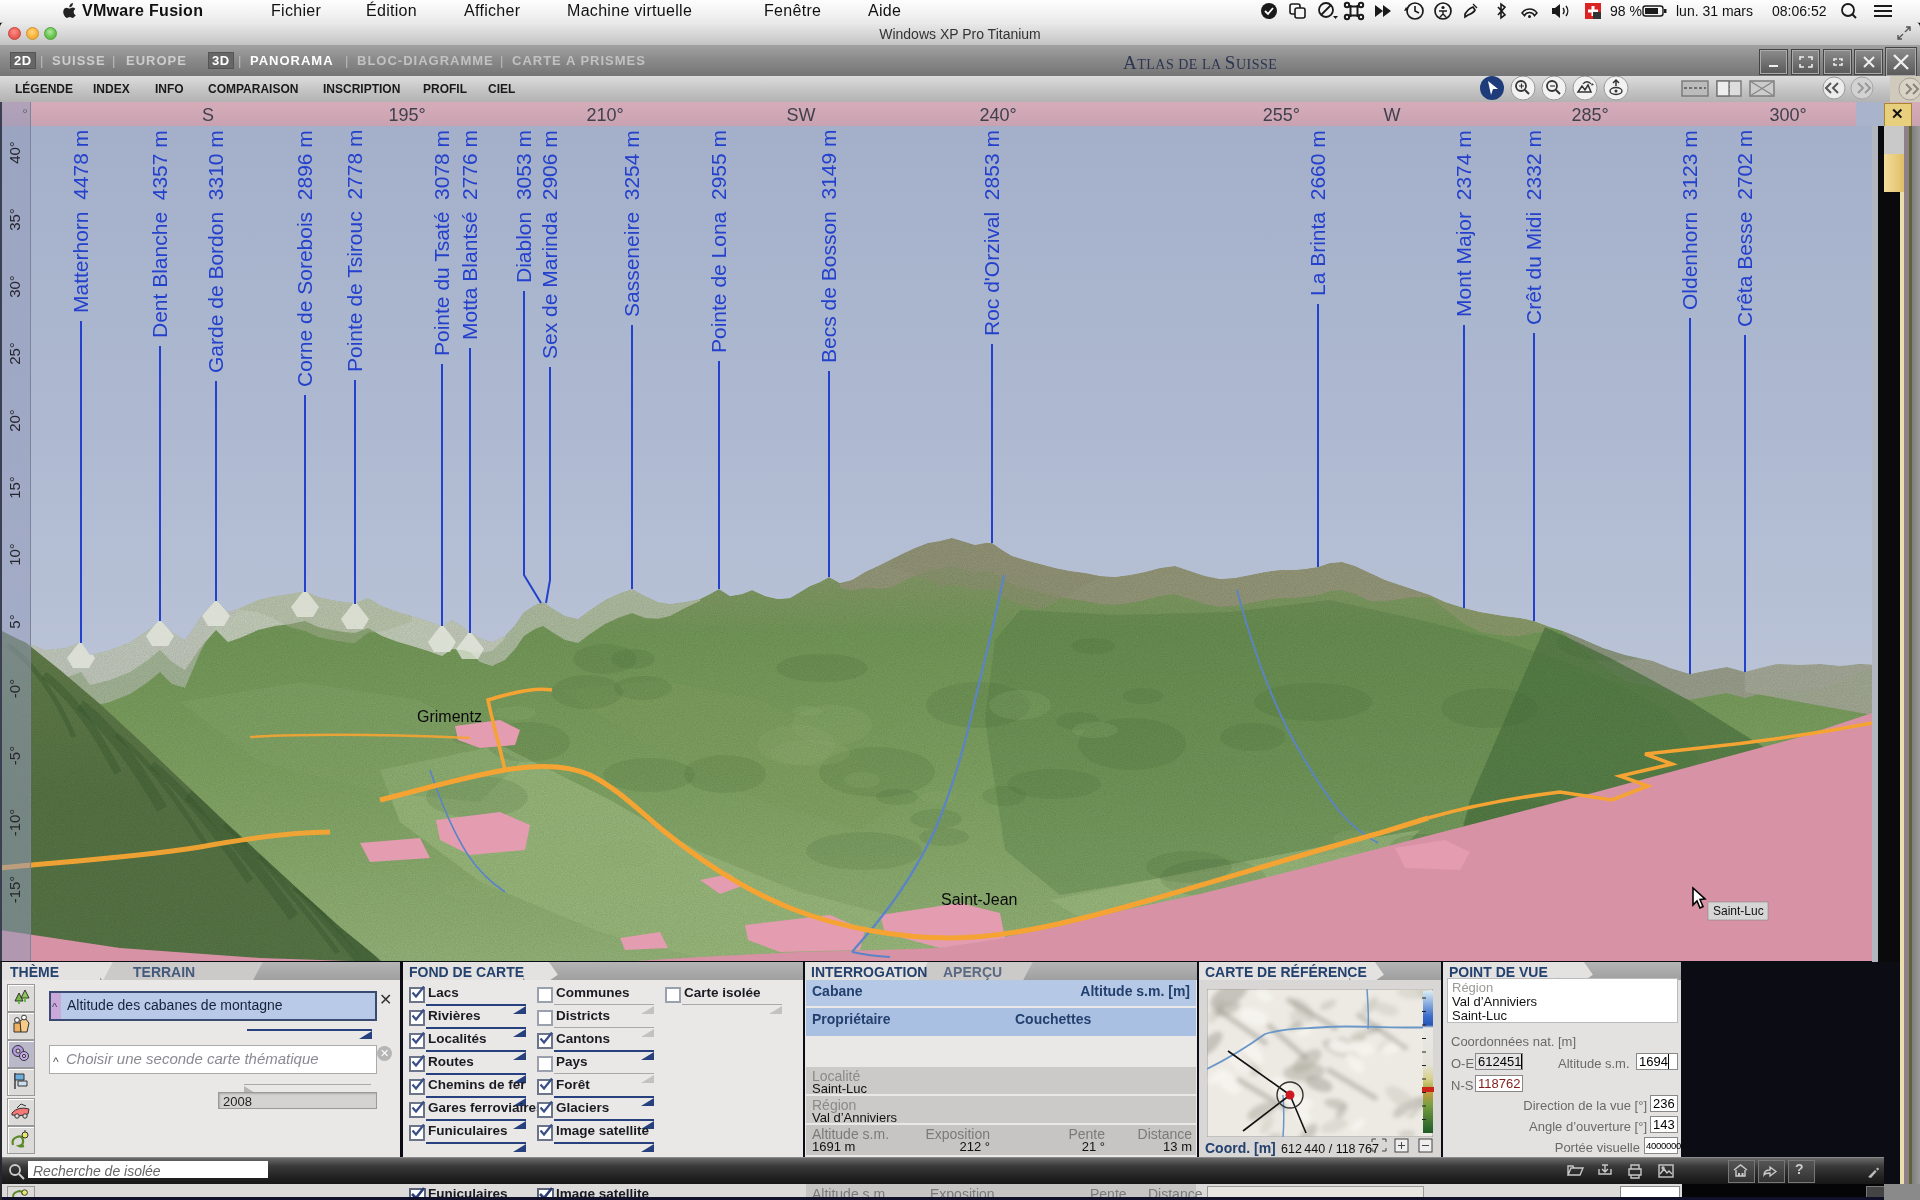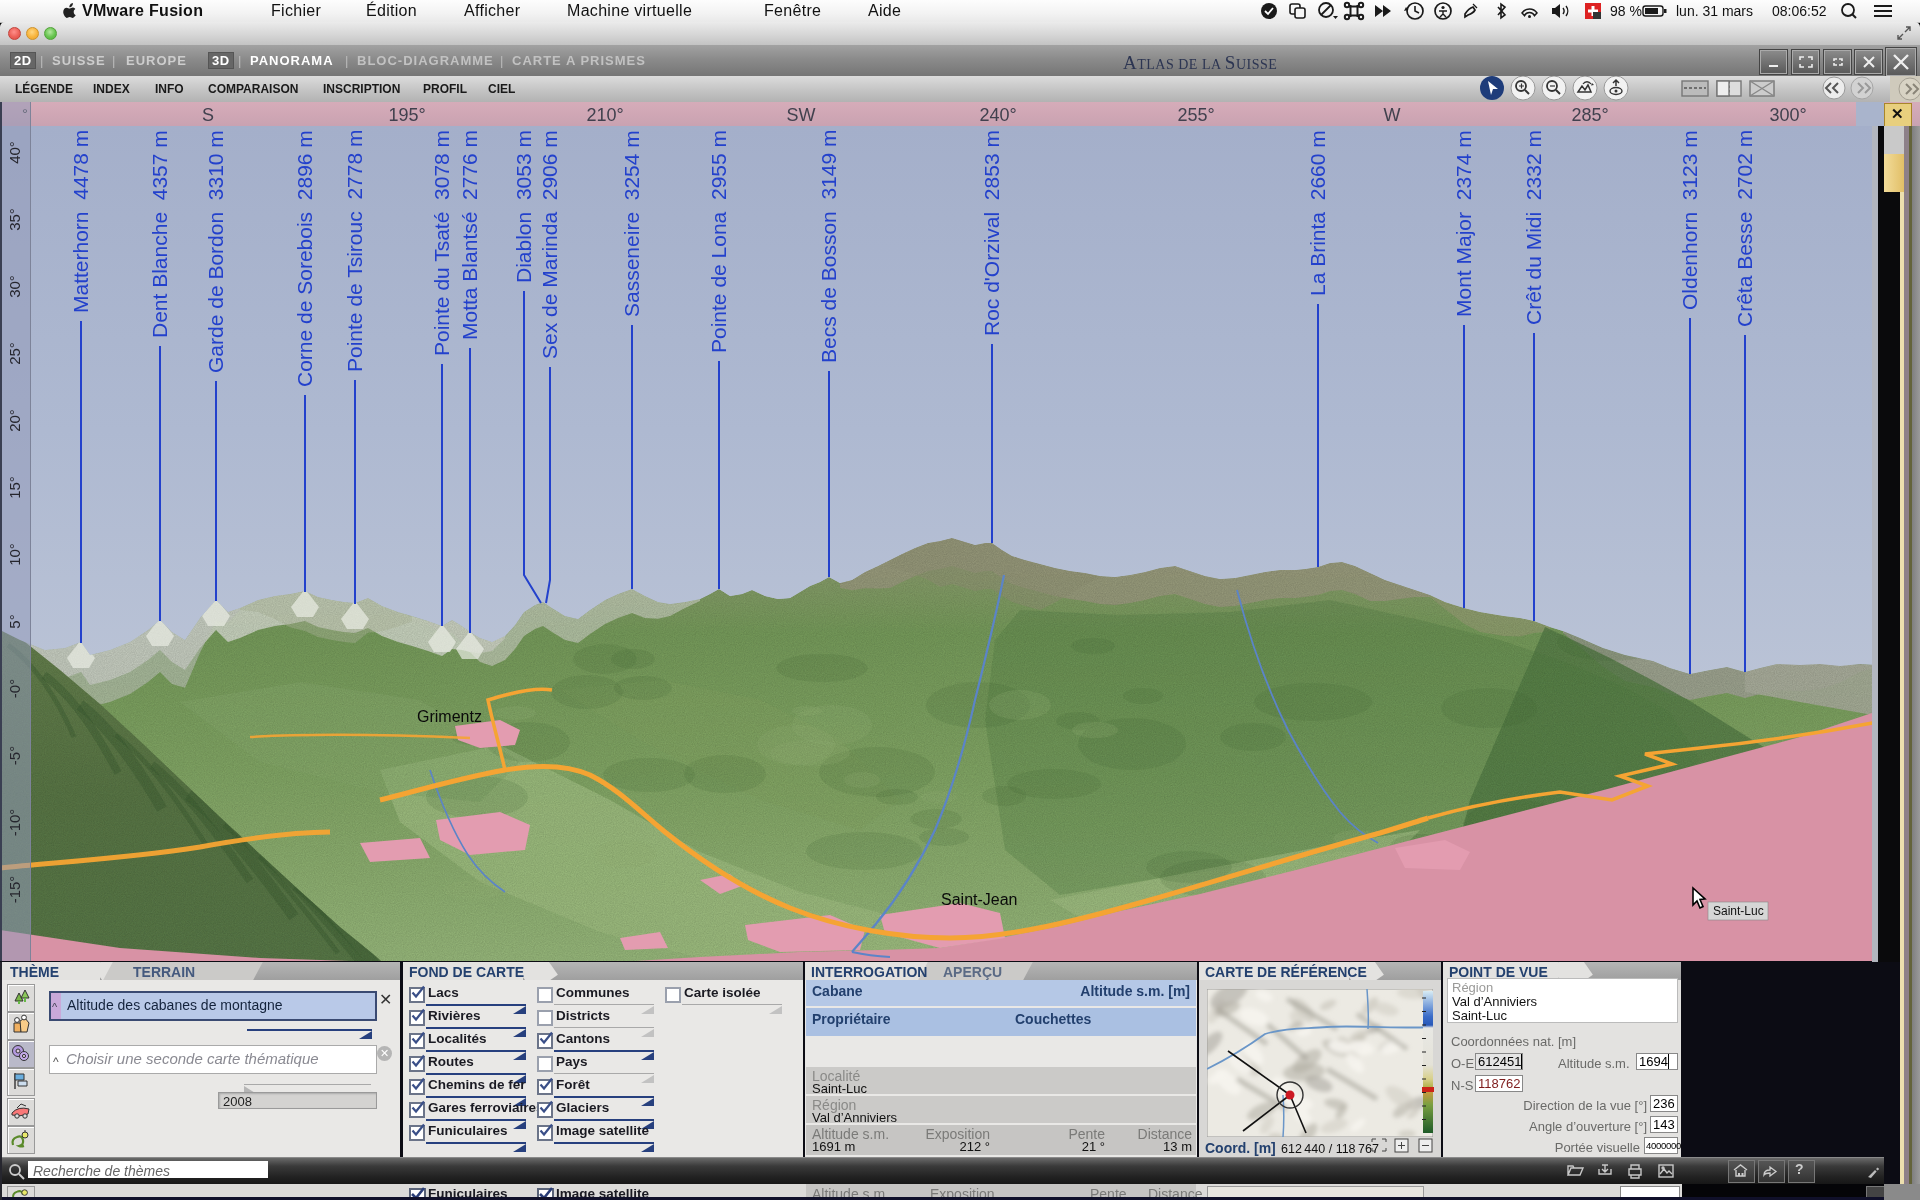--- a/index.html
+++ b/index.html
@@ -65,20 +65,21 @@
     <g stroke="#1a1a1a" stroke-width="2">
         <path d="M634 6h18M634 11h18M634 16h18"></path>
       </g>
   </svg>
 </div>
 
 <div style="position:absolute;left:0;top:22px;width:1920px;height:23px;background:linear-gradient(#ebebeb,#d6d6d6 55%,#c3c3c3);border-bottom:1px solid #8e8e8e;border-radius:5px 5px 0 0;">
   <div style="position:absolute;left:8px;top:5px;width:13px;height:13px;border-radius:50%;background:radial-gradient(circle at 5px 4px,#ff8f8a,#ec6058 55%,#d84b42);border:1px solid #c2443c;box-sizing:border-box;"></div>
   <div style="position:absolute;left:26px;top:5px;width:13px;height:13px;border-radius:50%;background:radial-gradient(circle at 5px 4px,#ffd782,#f8b43c 55%,#e7a22d);border:1px solid #cf9229;box-sizing:border-box;"></div>
   <div style="position:absolute;left:44px;top:5px;width:13px;height:13px;border-radius:50%;background:radial-gradient(circle at 5px 4px,#b5e8a0,#67c44f 55%,#4fb23a);border:1px solid #51a238;box-sizing:border-box;"></div>
+  <div style="position:absolute;left:0;top:4px;width:1920px;text-align:center;font-size:14px;color:#333;">Windows XP Pro Titanium</div>
   <svg width="16" height="16" style="position:absolute;left:1896px;top:3px" viewBox="0 0 16 16">
       <g stroke="#555" stroke-width="1.4" fill="none">
         <path d="M9 7l5-5M10 2h4v4M7 9l-5 5M2 10v4h4"></path>
       </g>
     </svg>
 </div>
 
 <div style="position:absolute;left:0;top:45px;width:1920px;height:31px;background:linear-gradient(#a2a2a2,#8b8b8b 45%,#757575);border-bottom:1px solid #5a5a5a;font-family:'Liberation Sans',sans-serif;">
   <div style="position:absolute;left:10px;top:7px;font-size:13px;font-weight:bold;letter-spacing:.5px;color:#fff;background:#666;border:1px solid #555;padding:0 3px;">2D</div>
   <div style="position:absolute;left:40px;top:8px;font-size:13px;color:#bbb;">|</div>
@@ -173,21 +174,21 @@
       <path d="M436 8l5 5-5 5M443 8l5 5-5 5" stroke="#8a8578" fill="none" stroke-width="2"></path>
   </svg>
 </div>
 
 <div style="position:absolute;left:0;top:102px;width:1920px;height:24px;background:linear-gradient(#d6acb9,#c9a2b1);border-bottom:1px solid #a88a9a;">
     <div style="position:absolute;left:168px;top:3px;width:80px;text-align:center;font-size:18px;color:#41414e;">S</div>
     <div style="position:absolute;left:367px;top:3px;width:80px;text-align:center;font-size:18px;color:#41414e;">195°</div>
     <div style="position:absolute;left:565px;top:3px;width:80px;text-align:center;font-size:18px;color:#41414e;">210°</div>
     <div style="position:absolute;left:761px;top:3px;width:80px;text-align:center;font-size:18px;color:#41414e;">SW</div>
     <div style="position:absolute;left:958px;top:3px;width:80px;text-align:center;font-size:18px;color:#41414e;">240°</div>
-    <div style="position:absolute;left:1156px;top:3px;width:80px;text-align:center;font-size:18px;color:#41414e;">255°</div>
+    <div style="position:absolute;left:1220px;top:3px;width:80px;text-align:right;font-size:18px;color:#41414e;">255°</div>
     <div style="position:absolute;left:1352px;top:3px;width:80px;text-align:center;font-size:18px;color:#41414e;">W</div>
     <div style="position:absolute;left:1550px;top:3px;width:80px;text-align:center;font-size:18px;color:#41414e;">285°</div>
     <div style="position:absolute;left:1748px;top:3px;width:80px;text-align:center;font-size:18px;color:#41414e;">300°</div>
   <div style="position:absolute;left:22px;top:3px;font-size:15px;color:#333;">°</div>
   <div style="position:absolute;left:1856px;top:0;width:28px;height:24px;background:#a9b4cc;"></div>
 </div>
 <svg style="position:absolute;left:0;top:126px" width="1880" height="836" viewBox="0 126 1880 836">
 <defs>
 <linearGradient id="sky" x1="0" y1="126" x2="0" y2="680" gradientUnits="userSpaceOnUse">
  <stop offset="0" stop-color="#a4afca"></stop>
@@ -755,21 +756,21 @@
 <div style="position:absolute;left:1495px;top:1119px;width:152px;text-align:right;font-size:13px;color:#6a6a68;">Angle d’ouverture [°]</div>
 <div style="position:absolute;left:1650px;top:1116px;width:28px;height:17px;background:#fff;border:1px solid #888;box-sizing:border-box;font-size:13px;color:#000;padding-left:2px;">143</div>
 <div style="position:absolute;left:1475px;top:1140px;width:165px;text-align:right;font-size:13px;color:#6a6a68;">Portée visuelle</div>
 <div style="position:absolute;left:1644px;top:1137px;width:34px;height:17px;background:#fff;border:1px solid #888;box-sizing:border-box;font-size:9.5px;line-height:15px;color:#000;padding-left:1px;letter-spacing:-0.3px;">4000000</div>
 <div style="position:absolute;left:0;top:1157px;width:1884px;height:27px;background:linear-gradient(#6a6a6a,#3a3a3a 30%,#222 70%,#161616);border-top:1px solid #8a8a8a;">
 <svg style="position:absolute;left:8px;top:5px" width="18" height="18" viewBox="0 0 18 18">
       <circle cx="7" cy="7" r="5" fill="none" stroke="#ccc" stroke-width="1.8"></circle>
       <path d="M11 11l5 5" stroke="#ccc" stroke-width="2"></path>
     </svg>
 <div style="position:absolute;left:28px;top:3px;width:240px;height:17px;background:#fff;"></div>
-<div style="position:absolute;left:33px;top:5px;font-size:14px;font-style:italic;color:#666;">Recherche de thèmes</div>
+<div style="position:absolute;left:33px;top:5px;font-size:14px;font-style:italic;color:#666;">Recherche de isolée</div>
 <svg style="position:absolute;left:1565px;top:3px" width="120" height="20" viewBox="0 0 120 20">
       <g stroke="#c8c8c8" stroke-width="1.4" fill="none">
 <path d="M3 14 l3 -7 h12 l-3 7 z M3 14 v-9 h5 l1 2"></path>
 <path d="M34 8 v5 h12 v-5 M37 4 h6 M40 4 v6 M37 8 l3 3 3 -3"></path>
 <path d="M64 8 h12 v6 h-12 z M66 8 v-4 h8 v4 M66 14 v3 h8 v-3"></path>
 <rect x="94" y="4" width="14" height="12"></rect>
         <path d="M95 13 l4 -5 3 4 2 -2 3 3"></path>
         <circle cx="98" cy="7" r="1"></circle>
       </g>
     </svg>

